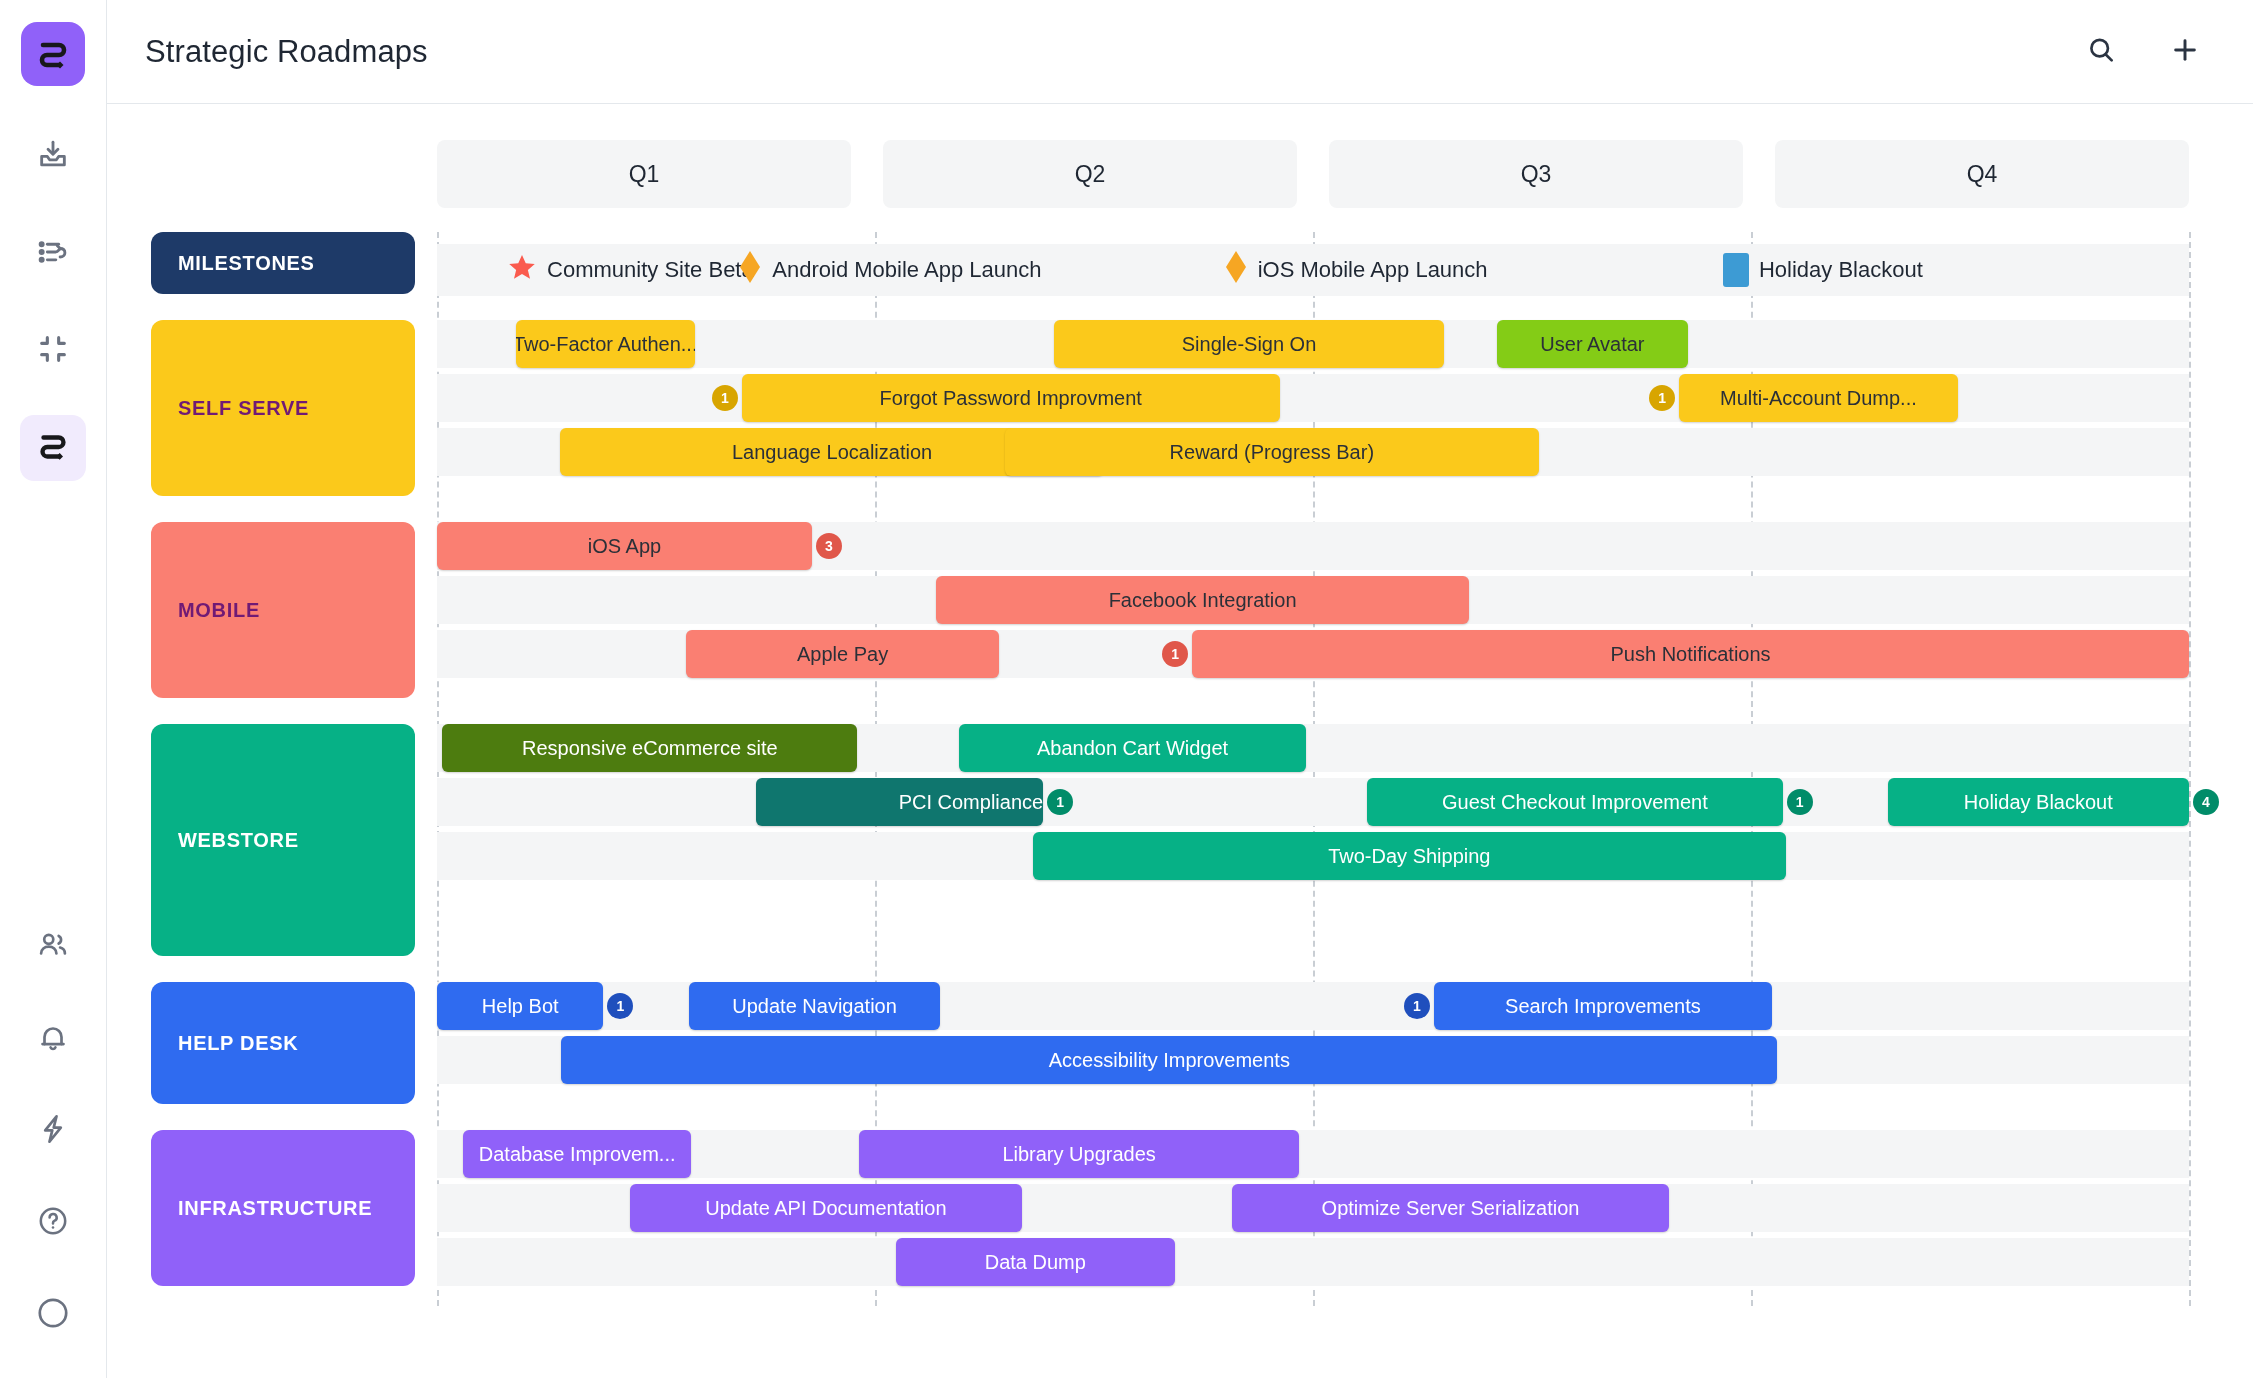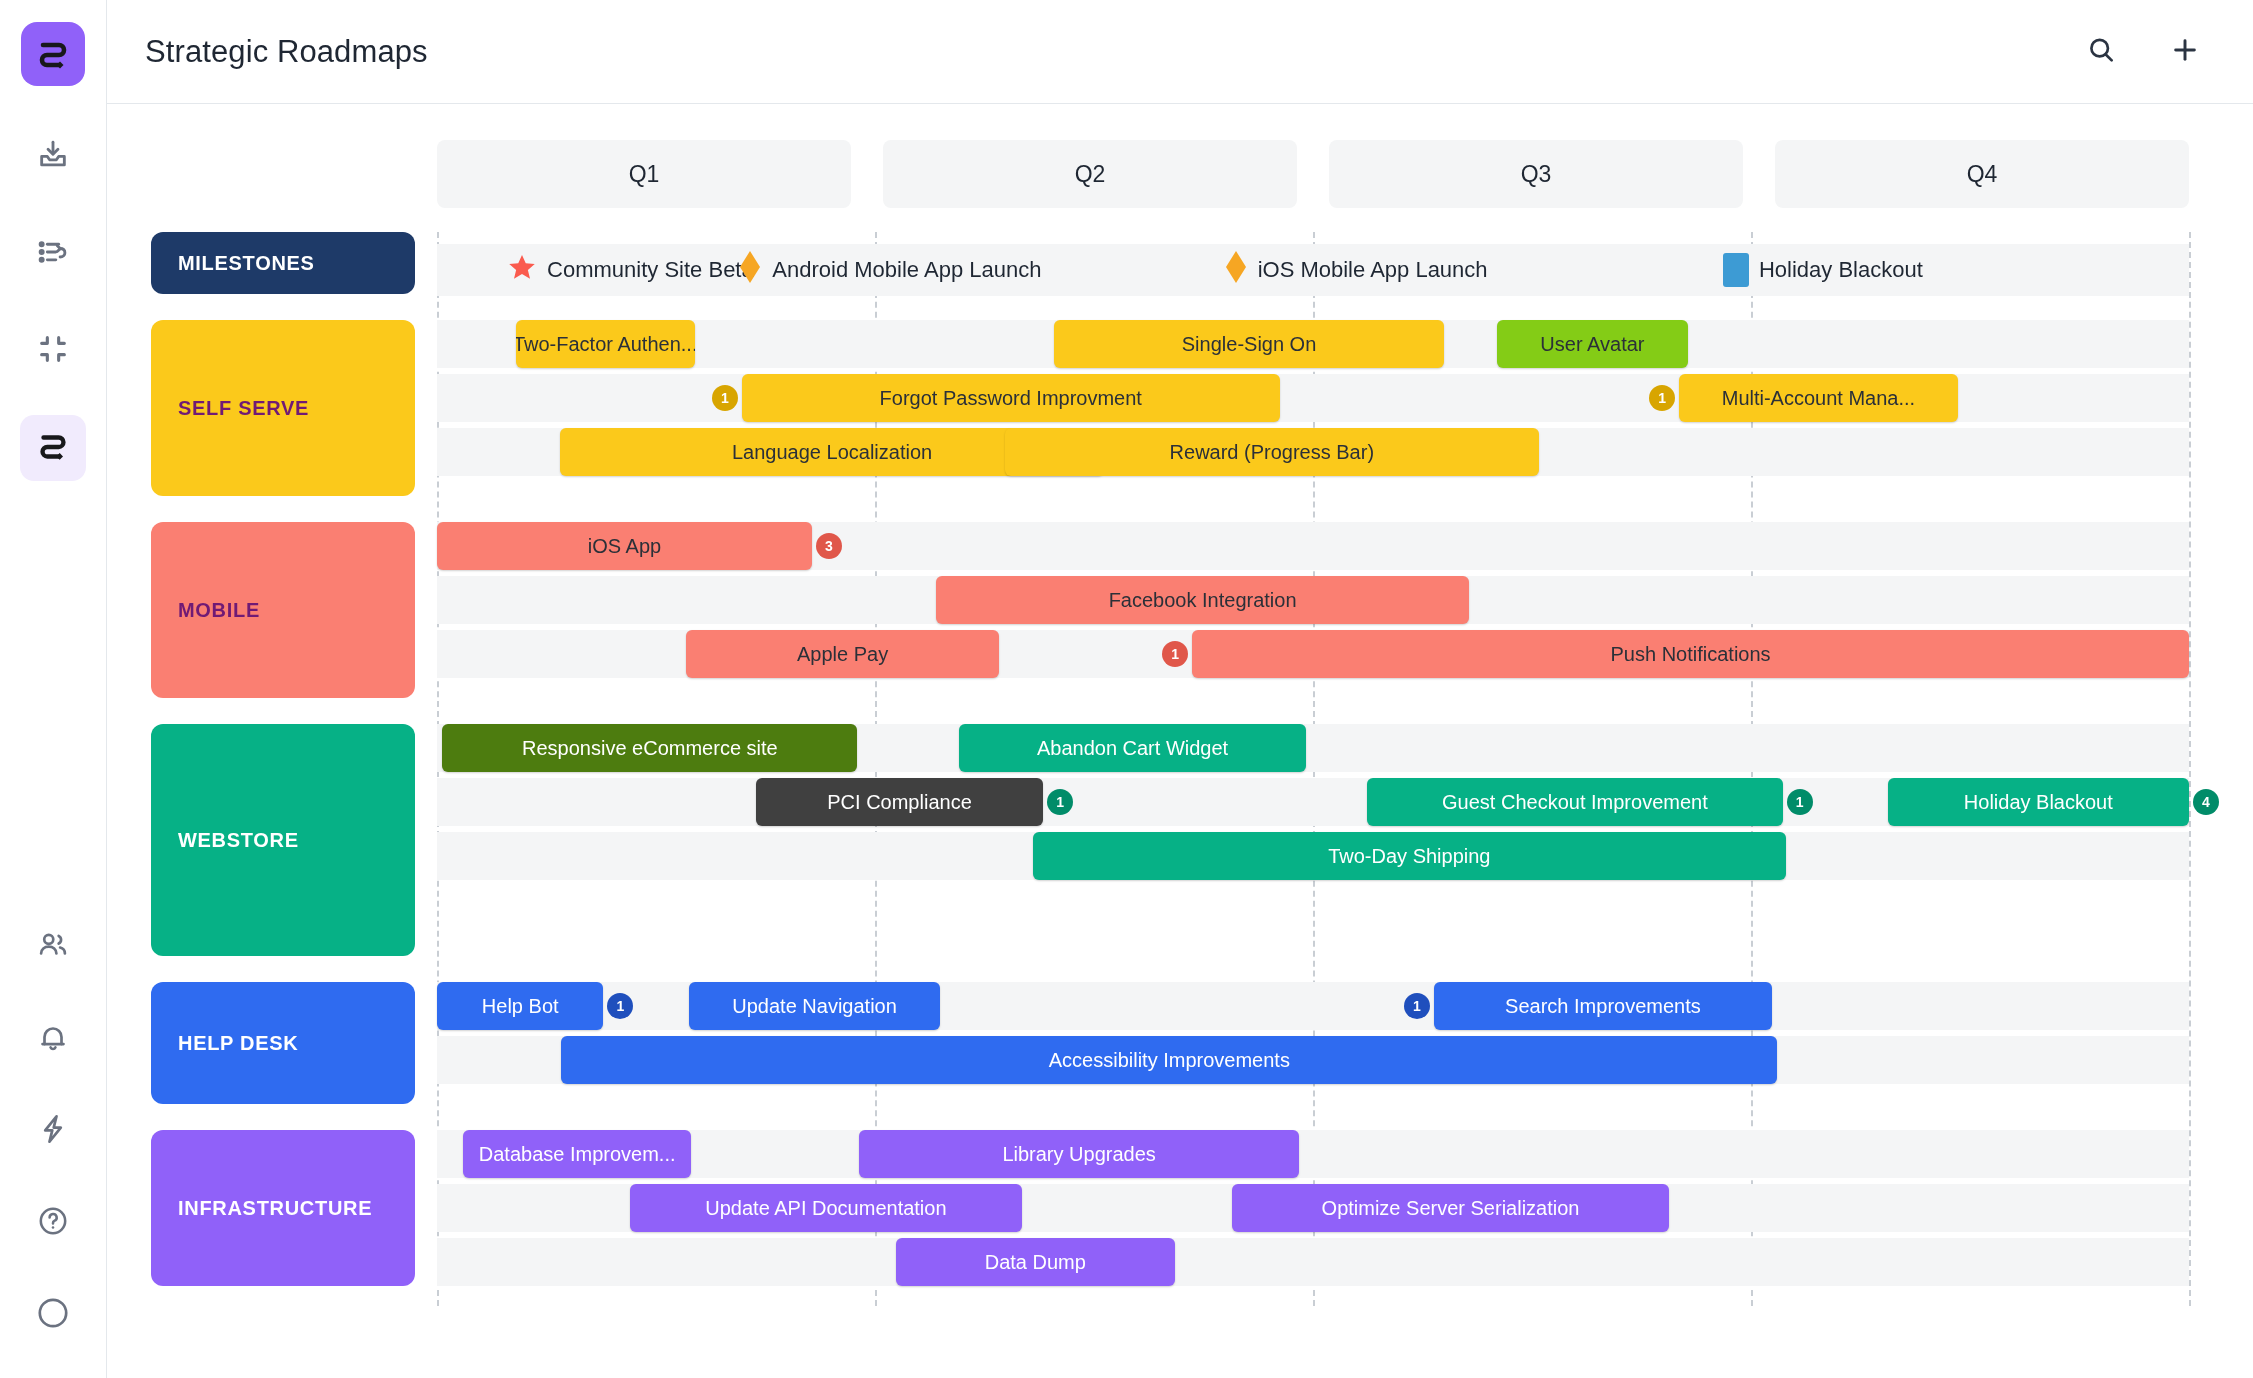--- a/index.html
+++ b/index.html
@@ -339,21 +339,21 @@
                   <div class="bar dark-text" style="background: #84cc16; left: 60.5%; width: 10.9%;">
                     <span>User Avatar</span>
                   </div>
                 </div>
                 <div class="row">
                   <div class="bar dark-text" style="background: rgb(251, 201, 27); left: 17.4%; width: 30.7%;">
                     <span>Forgot Password Improvment</span>
                   </div>
                   <div class="badge" style="background: rgb(216, 165, 0); left: calc(17.4% - 17px);">1</div>
                   <div class="bar dark-text" style="background: rgb(251, 201, 27); left: 70.9%; width: 15.9%;">
-                    <span>Multi-Account Mana...</span>
+                    <span>Multi-Account Dump...</span>
                   </div>
                   <div class="badge" style="background: rgb(216, 165, 0); left: calc(70.9% - 17px);">1</div>
                 </div>
                 <div class="row">
                   <div class="bar dark-text" style="background: rgb(251, 201, 27); left: 7%; width: 31.1%;">
                     <span>Language Localization</span>
                   </div>
                   <div class="bar dark-text" style="background: rgb(251, 201, 27); left: 32.4%; width: 30.5%;">
                     <span>Reward (Progress Bar)</span>
                   </div>
@@ -384,21 +384,21 @@
               <div style="height: 232px; margin-bottom: 26px; position: relative;">
                 <div class="row">
                   <div class="bar" style="background: #4d7c0f; left: 0.3%; width: 23.7%;">
                     <span>Responsive eCommerce site</span>
                   </div>
                   <div class="bar" style="background: rgb(6, 177, 134); left: 29.8%; width: 19.8%;">
                     <span>Abandon Cart Widget</span>
                   </div>
                 </div>
                 <div class="row">
-                  <div class="bar" style="background: #404040; left: 18.2%; width: 16.4%;">
+                  <div class="bar" style="background: #0f766e; left: 18.2%; width: 16.4%; justify-content: flex-end;">
                     <span>PCI Compliance</span>
                   </div>
                   <div class="badge" style="background: rgb(1, 140, 105); left: calc(34.6% + 17px);">1</div>
                   <div class="bar" style="background: rgb(6, 177, 134); left: 53.1%; width: 23.7%;">
                     <span>Guest Checkout Improvement</span>
                   </div>
                   <div class="badge" style="background: rgb(1, 140, 105); left: calc(76.8% + 17px);">1</div>
                   <div class="bar" style="background: rgb(6, 177, 134); left: 82.8%; width: 17.2%;">
                     <span>Holiday Blackout</span>
                   </div>

